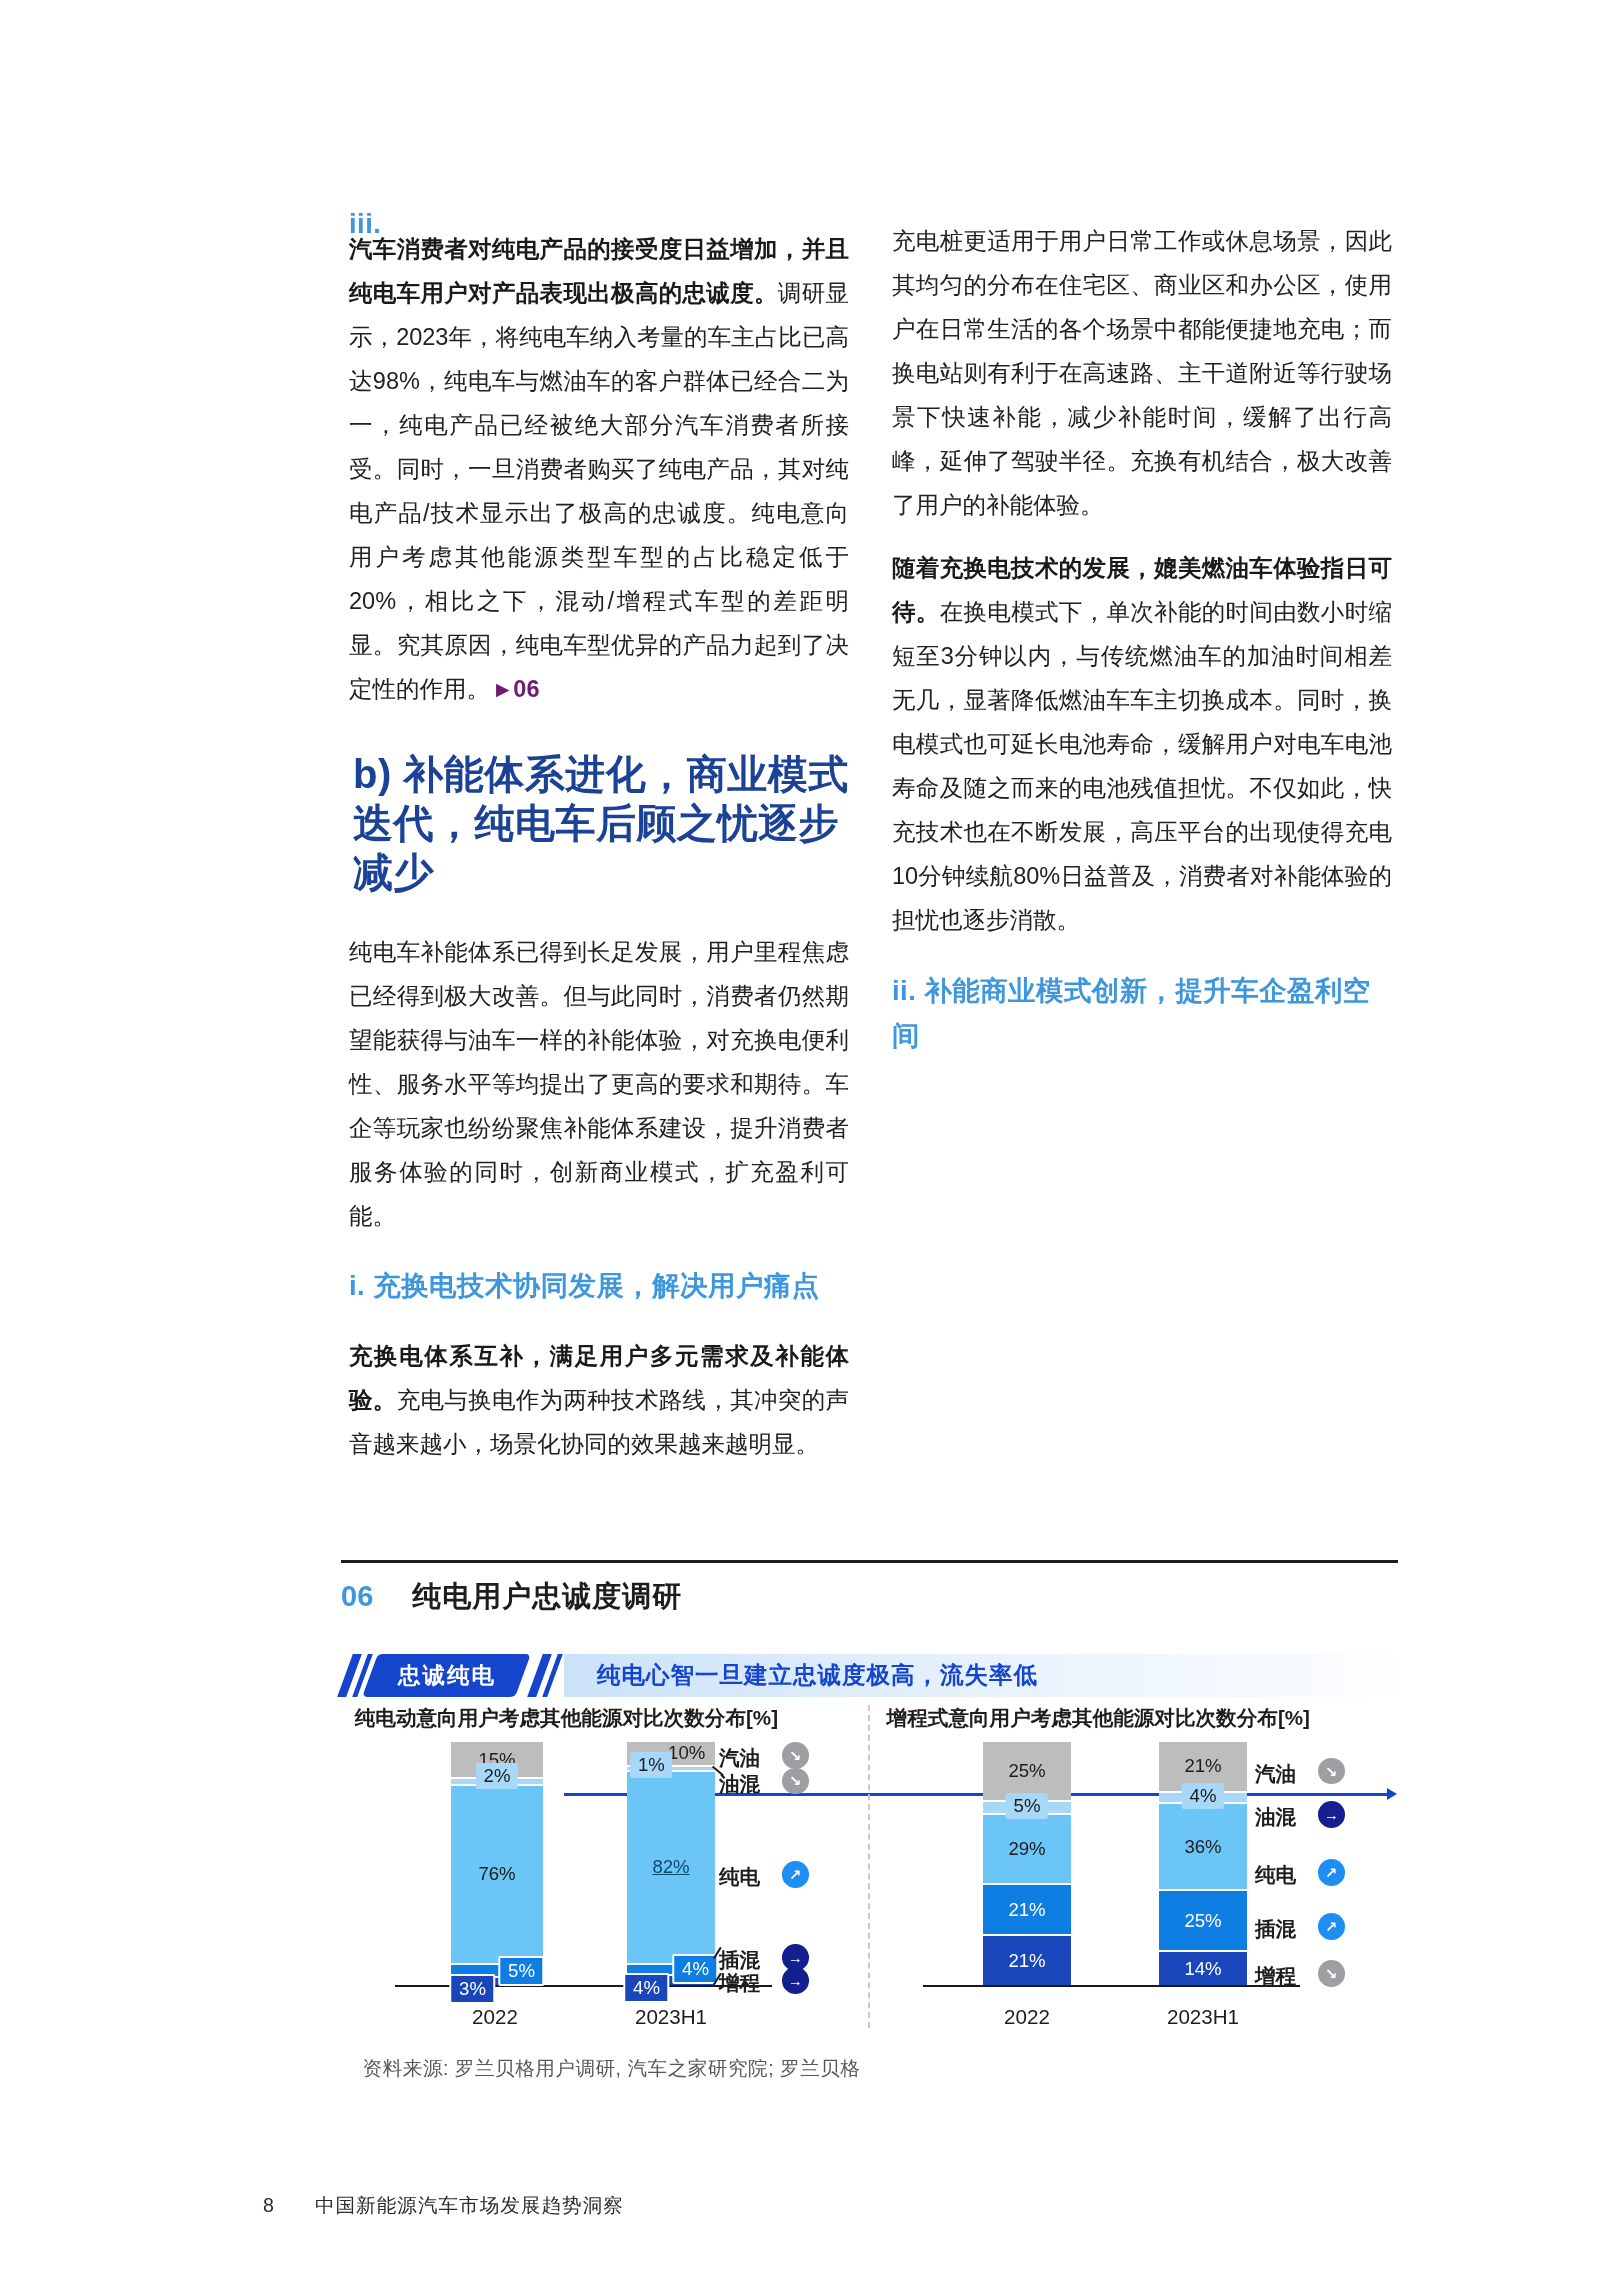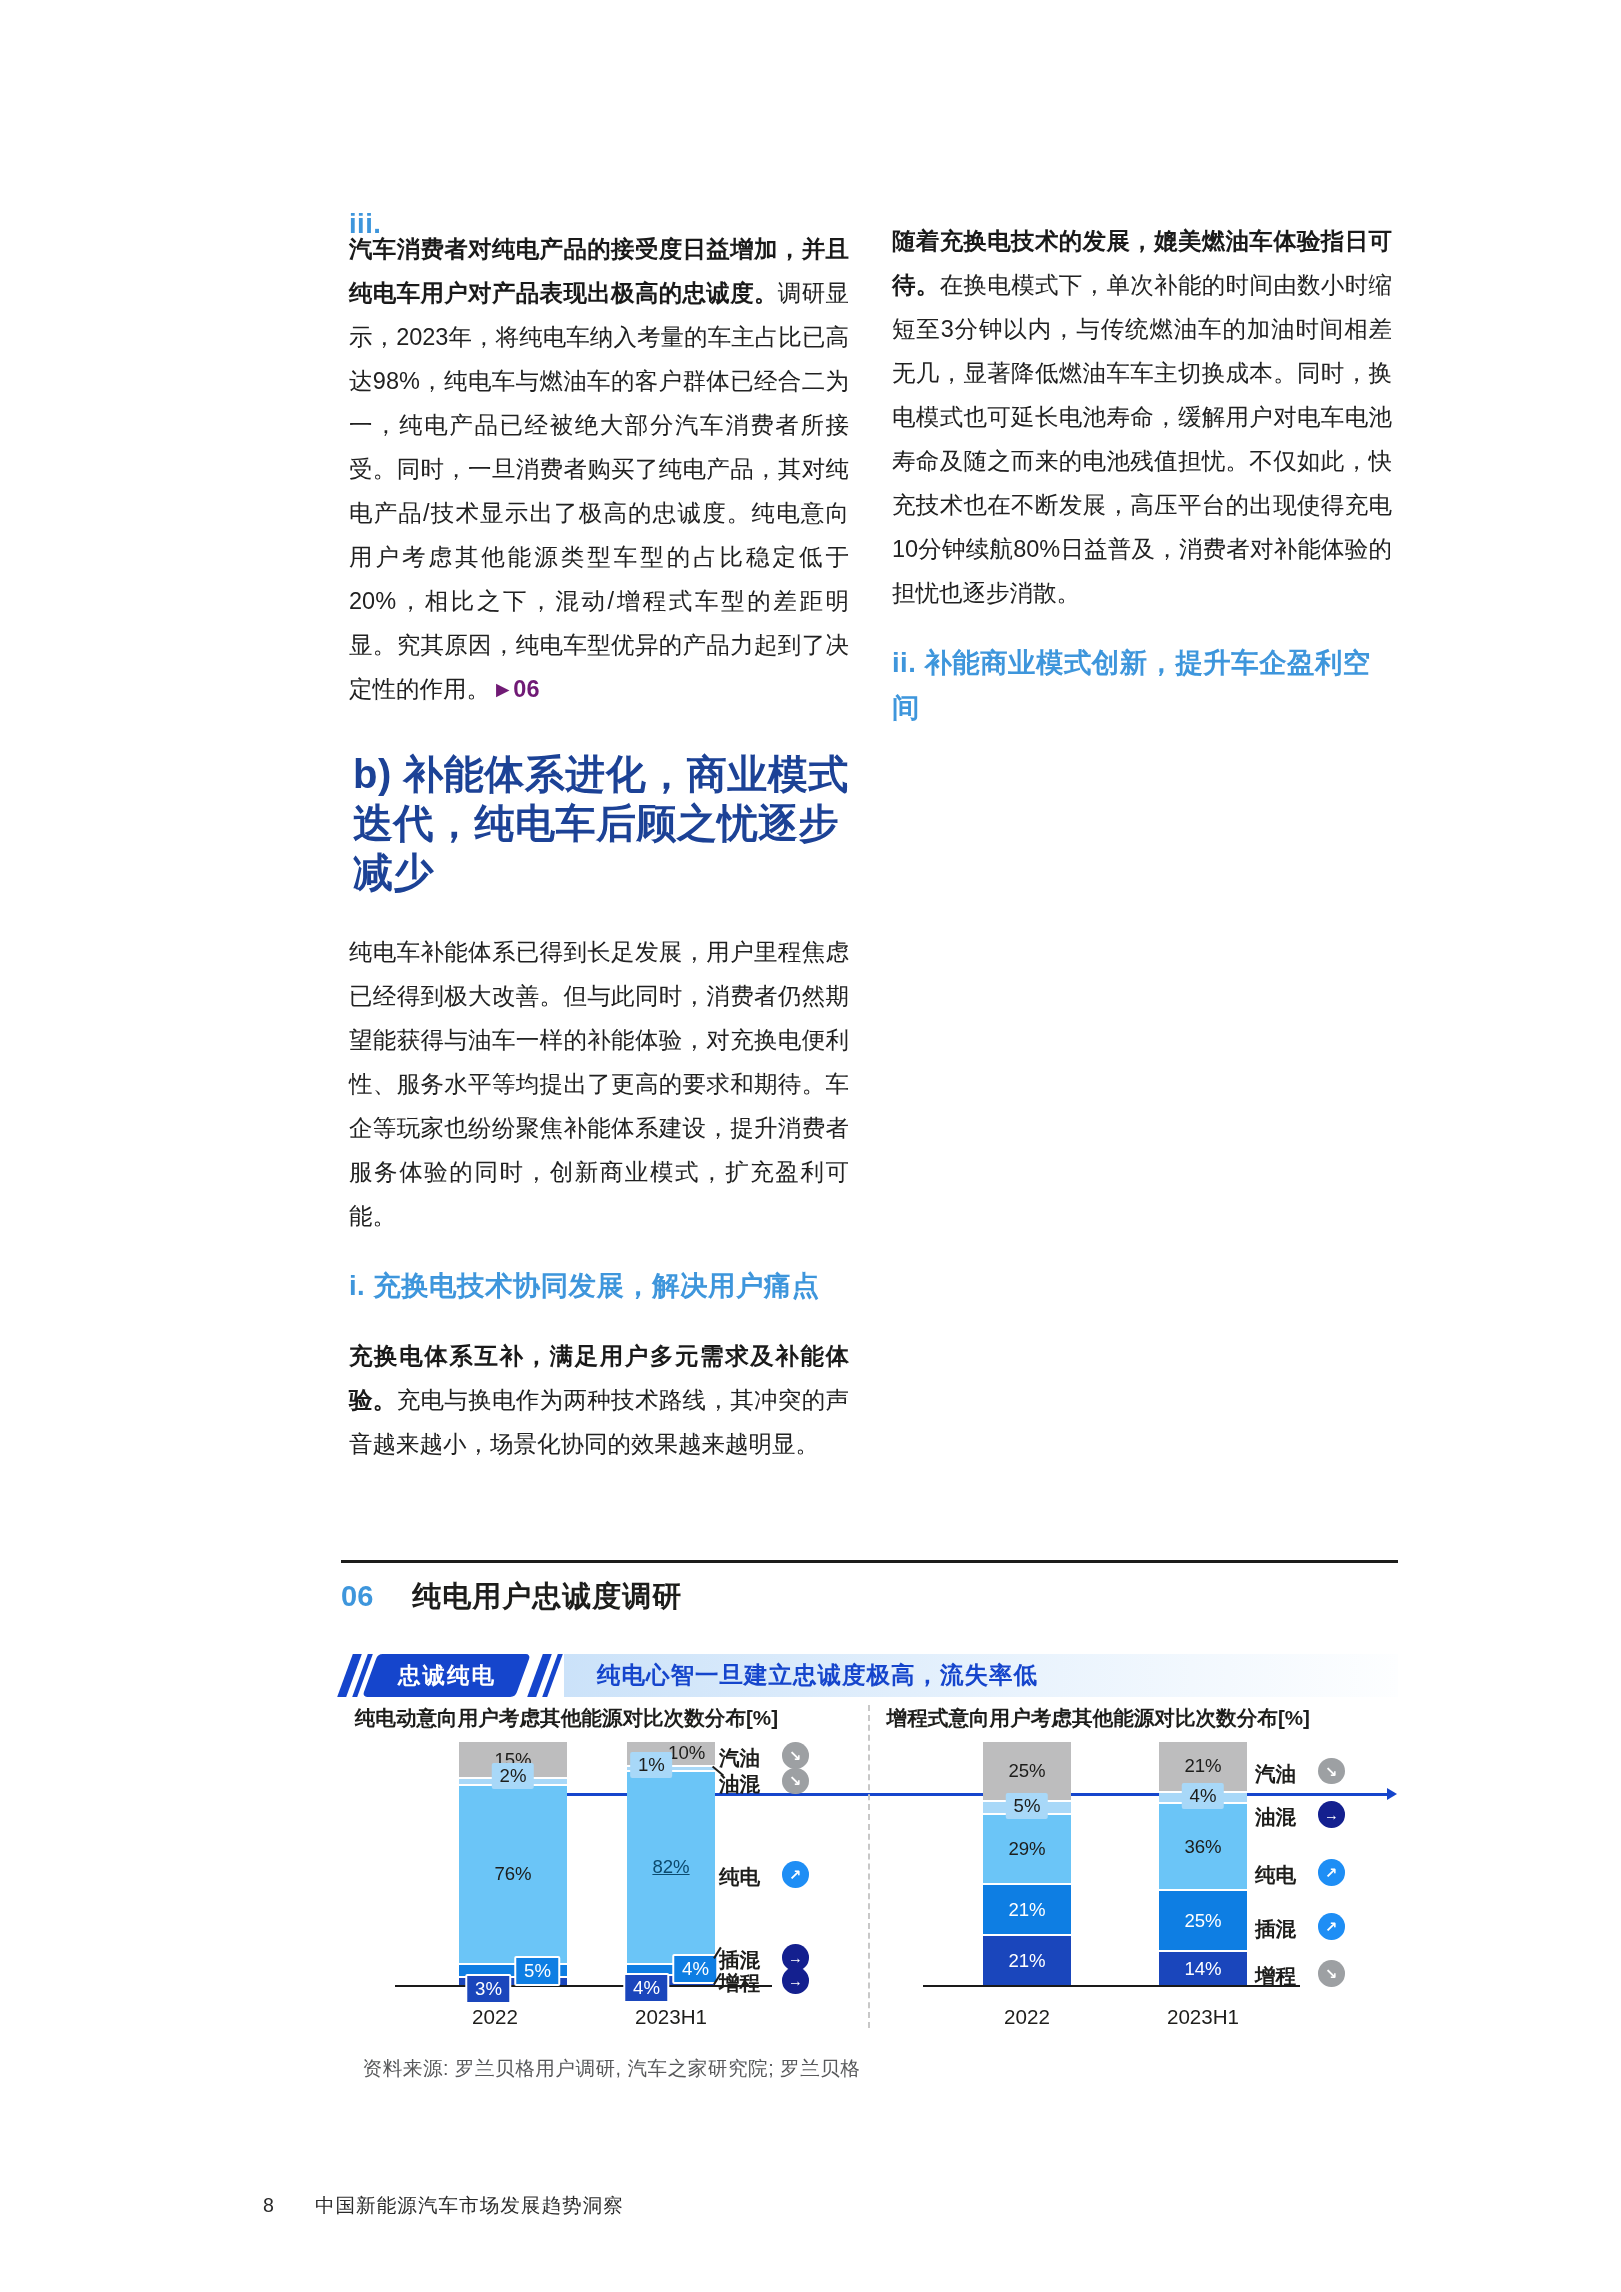--- a/index.html
+++ b/index.html
@@ -71,20 +71,21 @@
 <div class="columns">
   <section class="col">
     <h3 class="h-light hang"><span class="marker">iii.</span></h3>
     <p class="para"><b>汽车消费者对纯电产品的接受度日益增加，并且纯电车用户对产品表现出极高的忠诚度。</b><span>调研显示，2023年，将纯电车纳入考量的车主占比已高达98%，纯电车与燃油车的客户群体已经合二为一，纯电产品已经被绝大部分汽车消费者所接受。同时，一旦消费者购买了纯电产品，其对纯电产品/技术显示出了极高的忠诚度。纯电意向用户考虑其他能源类型车型的占比稳定低于20%，相比之下，混动/增程式车型的差距明显。究其原因，纯电车型优异的产品力起到了决定性的作用。</span><span class="figref"><span class="tri">▶</span><span>06</span></span></p>
     <h2 class="h-dark">b) 补能体系进化，商业模式迭代，纯电车后顾之忧逐步减少</h2>
     <p class="para">纯电车补能体系已得到长足发展，用户里程焦虑已经得到极大改善。但与此同时，消费者仍然期望能获得与油车一样的补能体验，对充换电便利性、服务水平等均提出了更高的要求和期待。车企等玩家也纷纷聚焦补能体系建设，提升消费者服务体验的同时，创新商业模式，扩充盈利可能。</p>
     <h3 class="h-light">i. 充换电技术协同发展，解决用户痛点</h3>
     <p class="para"><b>充换电体系互补，满足用户多元需求及补能体验。</b><span>充电与换电作为两种技术路线，其冲突的声音越来越小，场景化协同的效果越来越明显。</span></p>
   </section>
   <section class="col colr">
+    <p class="para">充电桩更适用于用户日常工作或休息场景，因此其均匀的分布在住宅区、商业区和办公区，使用户在日常生活的各个场景中都能便捷地充电；而换电站则有利于在高速路、主干道附近等行驶场景下快速补能，减少补能时间，缓解了出行高峰，延伸了驾驶半径。充换有机结合，极大改善了用户的补能体验。</p>
     <p class="para"><b>随着充换电技术的发展，媲美燃油车体验指日可待。</b><span>在换电模式下，单次补能的时间由数小时缩短至3分钟以内，与传统燃油车的加油时间相差无几，显著降低燃油车车主切换成本。同时，换电模式也可延长电池寿命，缓解用户对电车电池寿命及随之而来的电池残值担忧。不仅如此，快充技术也在不断发展，高压平台的出现使得充电10分钟续航80%日益普及，消费者对补能体验的担忧也逐步消散。</span></p>
     <h3 class="h-light">ii. 补能商业模式创新，提升车企盈利空间</h3>
   </section>
 </div>
 
 <div class="figure">
   <div class="fig-rule"></div>
   <div class="fig-header">
     <span class="fig-num">06</span><span class="fig-title">纯电用户忠诚度调研</span>
   </div>
@@ -101,21 +102,21 @@
   </div>
   <div class="divider"></div>
   <div class="panels">
     <div class="panel">
       <div class="panel-title">纯电动意向用户考虑其他能源对比次数分布[%]</div>
       <div class="plot">
         <div class="axis"></div>
         <i class="conn c1"></i>
         <i class="conn c2"></i>
         <i class="conn c3"></i>
-      <div class="bar" style="left: 118px; width: 108px;">
+      <div class="bar" style="left: 110px; width: 92px;">
             <div class="seg" style="height: 35px; background: rgb(189, 189, 190);">
               <span class="seglab" style="color: rgb(29, 29, 27); transform: translate(calc(-50% + 0px), calc(-50% + 0px));">15%</span>
             </div>
             <div class="seg seg-gap" style="height: 4.7px; background: rgb(168, 216, 248);">
               <span class="seglab boxlab" style="color: rgb(29, 29, 27); background: rgb(168, 216, 248); transform: translate(calc(-50% + 0px), calc(-50% - 4.9px));">2%</span>
             </div>
             <div class="seg seg-gap" style="height: 177px; background: rgb(107, 197, 247);">
               <span class="seglab" style="color: rgb(29, 29, 27); transform: translate(calc(-50% + 0px), calc(-50% + 0px));">76%</span>
             </div>
             <div class="seg seg-gap" style="height: 11.6px; background: rgb(14, 126, 227);">

